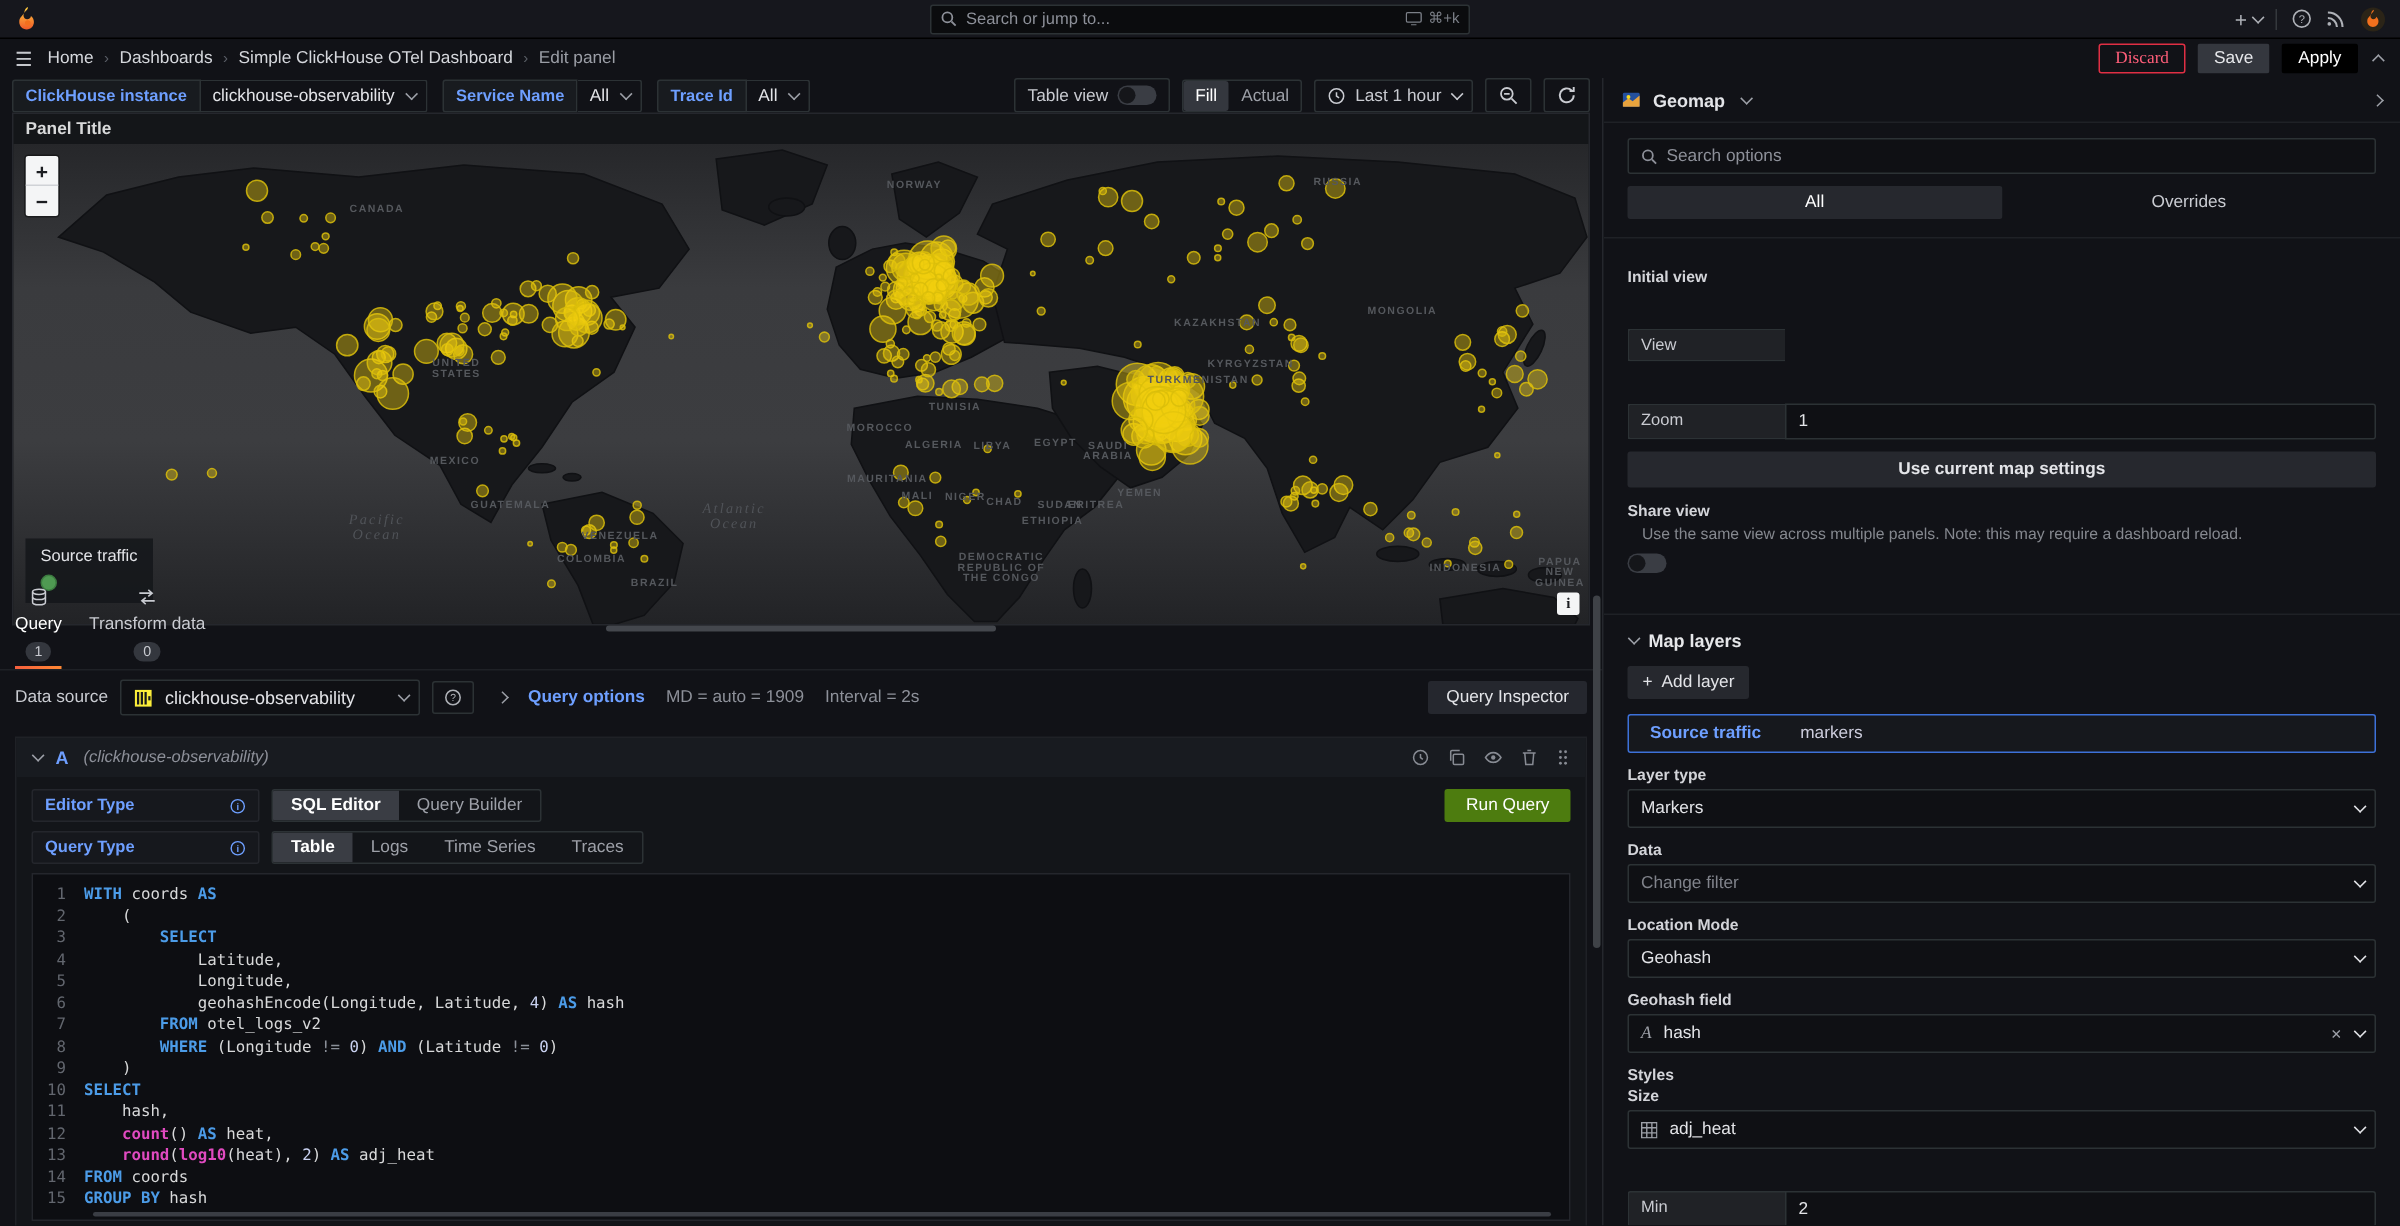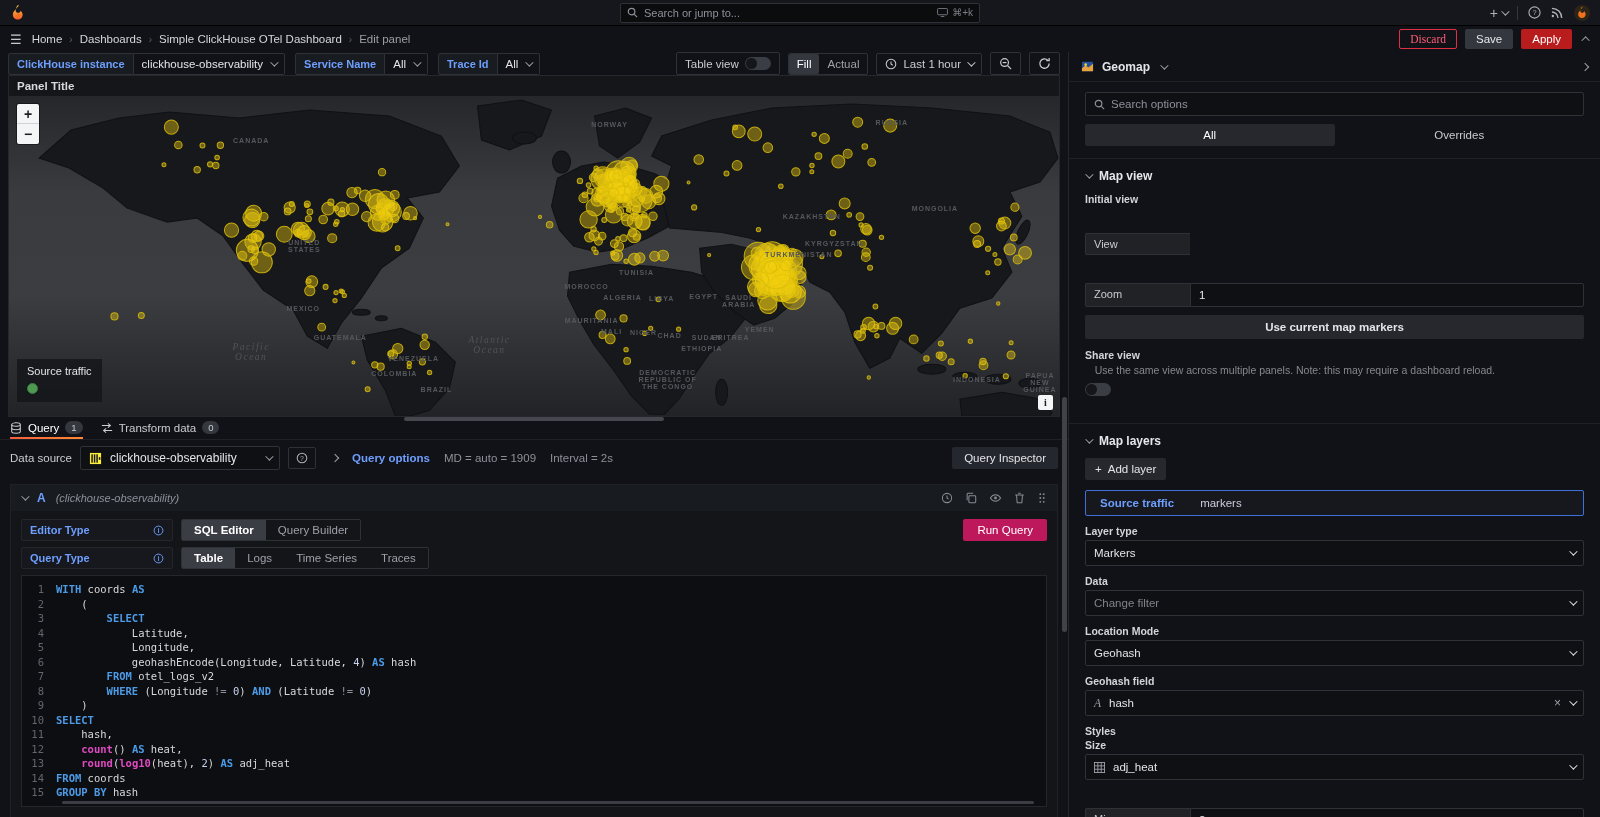--- a/index.html
+++ b/index.html
@@ -24,21 +24,21 @@
   .navbar { height:26px; background:#111217; display:flex; align-items:center; padding:0 10px; gap:10px; }
   .hamburger { color:#c6c8cd; font-size:13px; background:none; border:none; cursor:pointer; }
   .crumbs { display:flex; align-items:center; gap:7px; font-size:11.5px; }
   .crumb { color:#d5d7dc; cursor:pointer; }
   .crumb.current { color:#9b9ea6; }
   .crumb-sep { color:#5a5e66; font-size:10px; }
   .nav-actions { margin-left:auto; display:flex; align-items:center; gap:8px; }
   .btn { border-radius:2px; font-size:11.5px; padding:3px 10px; cursor:pointer; border:1px solid transparent; }
   .btn-discard { background:transparent; border-color:#e02f44; color:#ff5e79;font-family:Liberation Serif, serif; }
   .btn-save { background:#34373e; color:#e6e7ea; }
-  .btn-apply { background:#b91c1c; color:#fff; }
+  .btn-apply { background:#000000; color:#fff; }
 
   .content { flex:1; display:flex; min-height:0; }
   .left { flex:1; min-width:0; position:relative; display:flex; flex-direction:column; }
 
   
   .subbar { height:32px; display:flex; align-items:center; padding:0 8px; gap:8px; }
   .var-label { background:#181b1f; border:1px solid #2c3235; color:#6e9fff; font-weight:bold; font-size:11px; padding:4px 8px; border-radius:2px 0 0 2px; cursor:pointer; }
   .var-value { background:#111217; border:1px solid #2c3235; border-left:none; color:#e3e4e8; font-size:11.5px; padding:4px 8px; border-radius:0 2px 2px 0; display:flex; align-items:center; gap:7px; cursor:pointer; }
   .var-group { display:flex; }
   .subbar-right { margin-left:auto; display:flex; align-items:center; gap:8px; }
@@ -69,21 +69,21 @@
   .legend { position:absolute; left:8px; bottom:14px; background:rgba(20,22,26,.85); padding:6px 10px 8px; min-width:80px; }
   .legend-title { font-size:11px; color:#e2e3e7; }
   .legend-dot { width:11px; height:11px; border-radius:50%; background:#4f9a52; border:1px solid #3c7b40; margin-top:6px; }
   .attribution { position:absolute; right:6px; bottom:6px; width:15px; height:15px; background:#f4f5f6; color:#1b1d21; font-size:10px; font-weight:bold; display:flex; align-items:center; justify-content:center; border-radius:2px; cursor:pointer; font-family:"Liberation Serif",serif; }
 
   .drag-row { height:10px; display:flex; align-items:center; justify-content:center; }
   .drag-pill { width:260px; height:4px; border-radius:2px; background:#44474d; cursor:row-resize; }
 
   
   .qtabs { display:flex; align-items:flex-end; gap:18px; padding:0 10px; height:26px; border-bottom:1px solid #1f2126; }
-  .qtab { display:flex; align-items:center; gap:6px; padding-bottom:5px; cursor:pointer; color:#c9cbd1; font-size:11.5px; position:relative; }
+  .qtab { display:flex; align-items:center; gap:6px; padding-bottom:5px; cursor:pointer; color:#c9cbd1; font-size:11.5px; position:relative;flex-direction:column; }
   .qtab.active { color:#fff; }
   .qtab.active::after { content:""; position:absolute; bottom:0; left:0; right:0; height:2px; background:linear-gradient(90deg,#f55f3e,#ff8833); }
   .badge { background:#34373e; color:#c9cbd1; border-radius:8px; font-size:9.5px; padding:1px 6px; }
   .ds-row { display:flex; align-items:center; gap:8px; padding:6px 10px; }
   .ds-label { color:#c9cbd1; font-size:11.5px; }
   .ds-picker { display:flex; align-items:center; gap:8px; background:#0f1014; border:1px solid #2c3235; border-radius:2px; padding:4px 8px; min-width:200px; cursor:pointer; }
   .ds-picker .name { flex:1; color:#e3e4e8; }
   .help-box { border:1px solid #2c3235; border-radius:2px; padding:4px 7px; color:#aeb1b7; cursor:pointer; background:#111217;}
   .qopts { display:flex; align-items:center; gap:14px; margin-left:8px; font-size:11.5px; }
   .qopts .link { color:#6e9fff; font-weight:bold; cursor:pointer; }
@@ -96,21 +96,21 @@
   .qcard-ds { color:#8d9099; font-style:italic; font-size:11px; }
   .qcard-icons { margin-left:auto; display:flex; gap:12px; color:#878b93; }
   .qcard-icons svg { cursor:pointer; }
   .qbody { padding:8px 10px 10px; }
   .type-row { display:flex; align-items:center; margin-bottom:6px; }
   .type-label { display:flex; align-items:center; gap:6px; background:#16181d; border:1px solid #24262c; color:#6e9fff; font-weight:bold; font-size:11px; padding:4px 8px; border-radius:2px; width:152px; }
   .type-label .i-ic { margin-left:auto; }
   .radio-group { display:flex; border:1px solid #2c3235; border-radius:2px; margin-left:8px; overflow:hidden; }
   .radio-group .opt { padding:4px 12px; color:#9da0a8; font-size:11.5px; cursor:pointer; }
   .radio-group .opt.sel { background:#3a3d44; color:#fff; font-weight:bold; }
-  .run-btn { margin-left:auto; background:#be185d; color:#fff; border:none; border-radius:2px; padding:5px 14px; font-size:11.5px; cursor:pointer; }
+  .run-btn { margin-left:auto; background:#4d7c0f; color:#fff; border:none; border-radius:2px; padding:5px 14px; font-size:11.5px; cursor:pointer; }
 
   .sql { border:1px solid #24262c; background:#0d0e12; margin-top:4px; font-family:"DejaVu Sans Mono","Liberation Mono",monospace; font-size:10.5px; line-height:14.5px; padding:6px 0; position:relative; }
   .sql-line { display:flex; white-space:pre; }
   .sql-ln { width:34px; text-align:right; padding-right:12px; color:#62666e; user-select:none; }
   .tk-k { color:#4c9ce8; font-weight:bold; }
   .tk-f { color:#e04ac0; font-weight:bold; }
   .tk-n { color:#c8d1f0; }
   .tk-o { color:#8a8f98; }
   .tk-p { color:#d8d9da; }
   .sql-hbar { position:absolute; bottom:2px; left:40px; right:12px; height:3px; background:#3a3d44; border-radius:2px; }
@@ -948,35 +948,31 @@
               </svg>
             </span>
           <input placeholder="Search options" style="">
         </div>
         <div class="sb-tabs" id="sb-tabs">
             <div class="sb-tab active">All</div>
             <div class="sb-tab">Overrides</div>
           </div>
 
         <div class="sb-section">
-          <div class="sec-head">
-            <span class="chev down"></span>
-              <span>Map view</span>
-          </div>
           <div class="fld-title">Initial view</div>
           <div class="kv">
             <span class="kv-label">View</span>
           </div>
           <div class="kv">
             <span class="kv-label">Zoom</span>
             <span class="kv-input" style="height:24px;">
                 <input value="1" style="">
               </span>
           </div>
-          <button class="wide-btn">Use current map markers</button>
+          <button class="wide-btn">Use current map settings</button>
           <div class="fld-title">Share view</div>
           <div class="fld-desc" style="max-width:410px;text-align:right;">Use the same view across multiple panels. Note: this may require a dashboard reload.</div>
           <span class="toggle" style="margin-left:0;"></span>
         </div>
 
         <div class="sb-section" style="padding-bottom:0;">
           <div class="sec-head">
             <span class="chev down"></span>
               <span>Map layers</span>
           </div>

